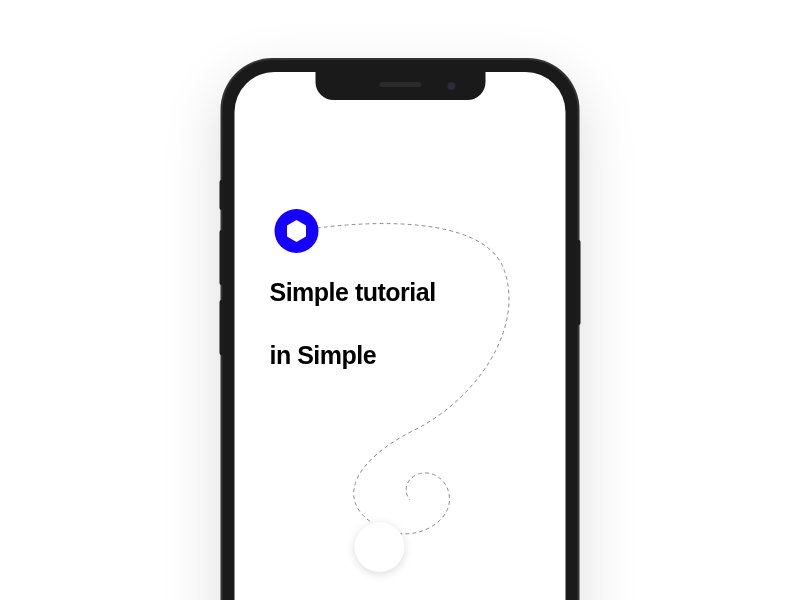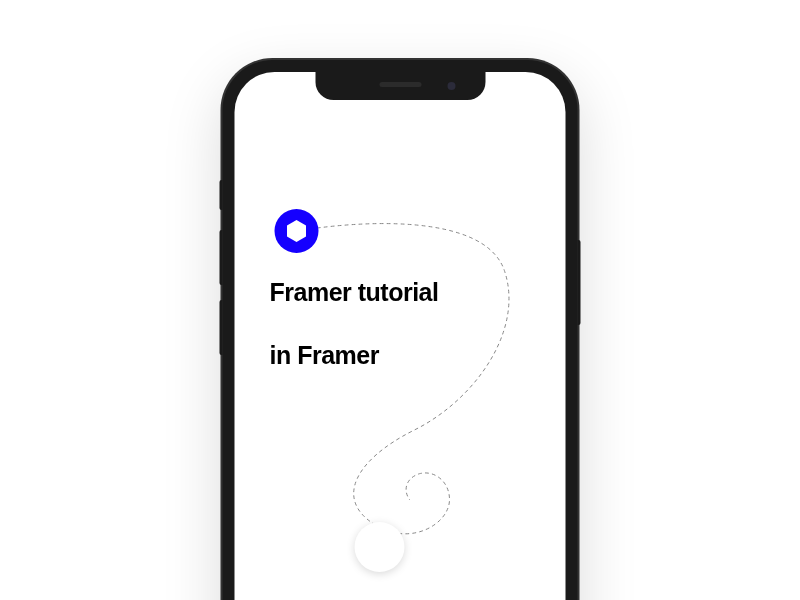--- a/index.html
+++ b/index.html
@@ -172,22 +172,22 @@
       </svg>
 
       <div class="blue-dot">
         <svg width="48" height="48" viewBox="0 0 48 48">
           <circle cx="24" cy="24" r="22" fill="#1500ff"></circle>
           <polygon points="24,13 33.5,18.5 33.5,29.5 24,35 14.5,29.5 14.5,18.5" fill="#ffffff"></polygon>
         </svg>
       </div>
 
       <div class="heading">
-        <span>Framer tutorial</span><br>
+        <span>Simple tutorial</span><br>
         <br>
-        <span>in Framer</span>
+        <span>in Simple</span>
       </div>
 
       <div class="end-circle"></div>
 
     </div>
   </div>
 </div>
 
 </body></html>

